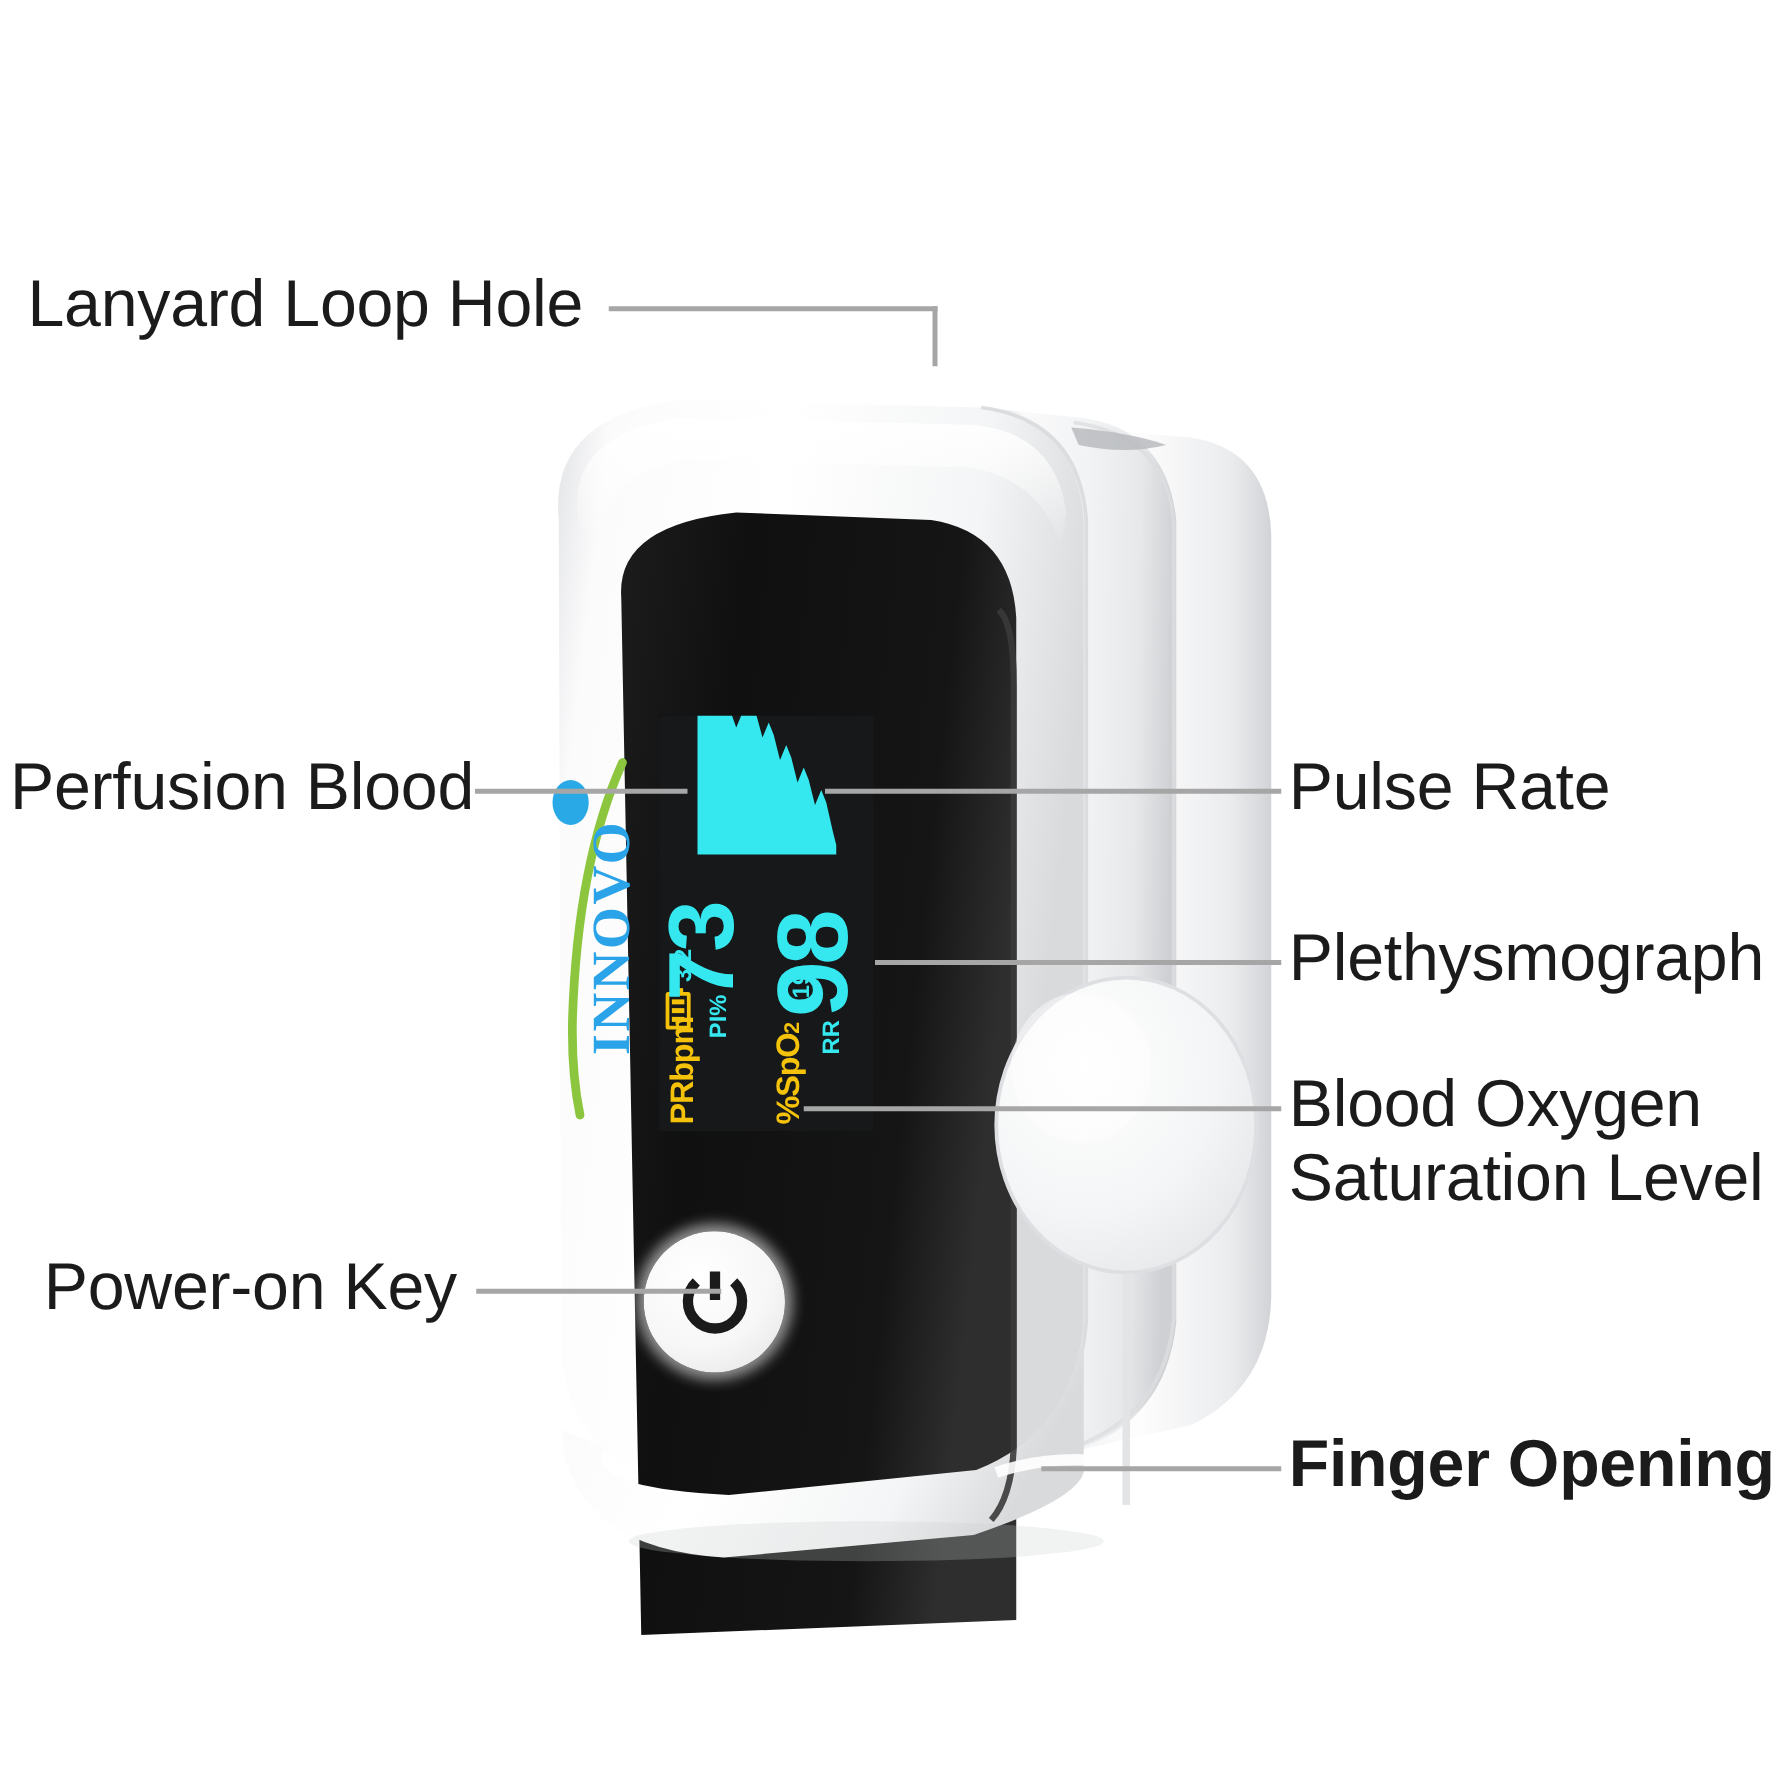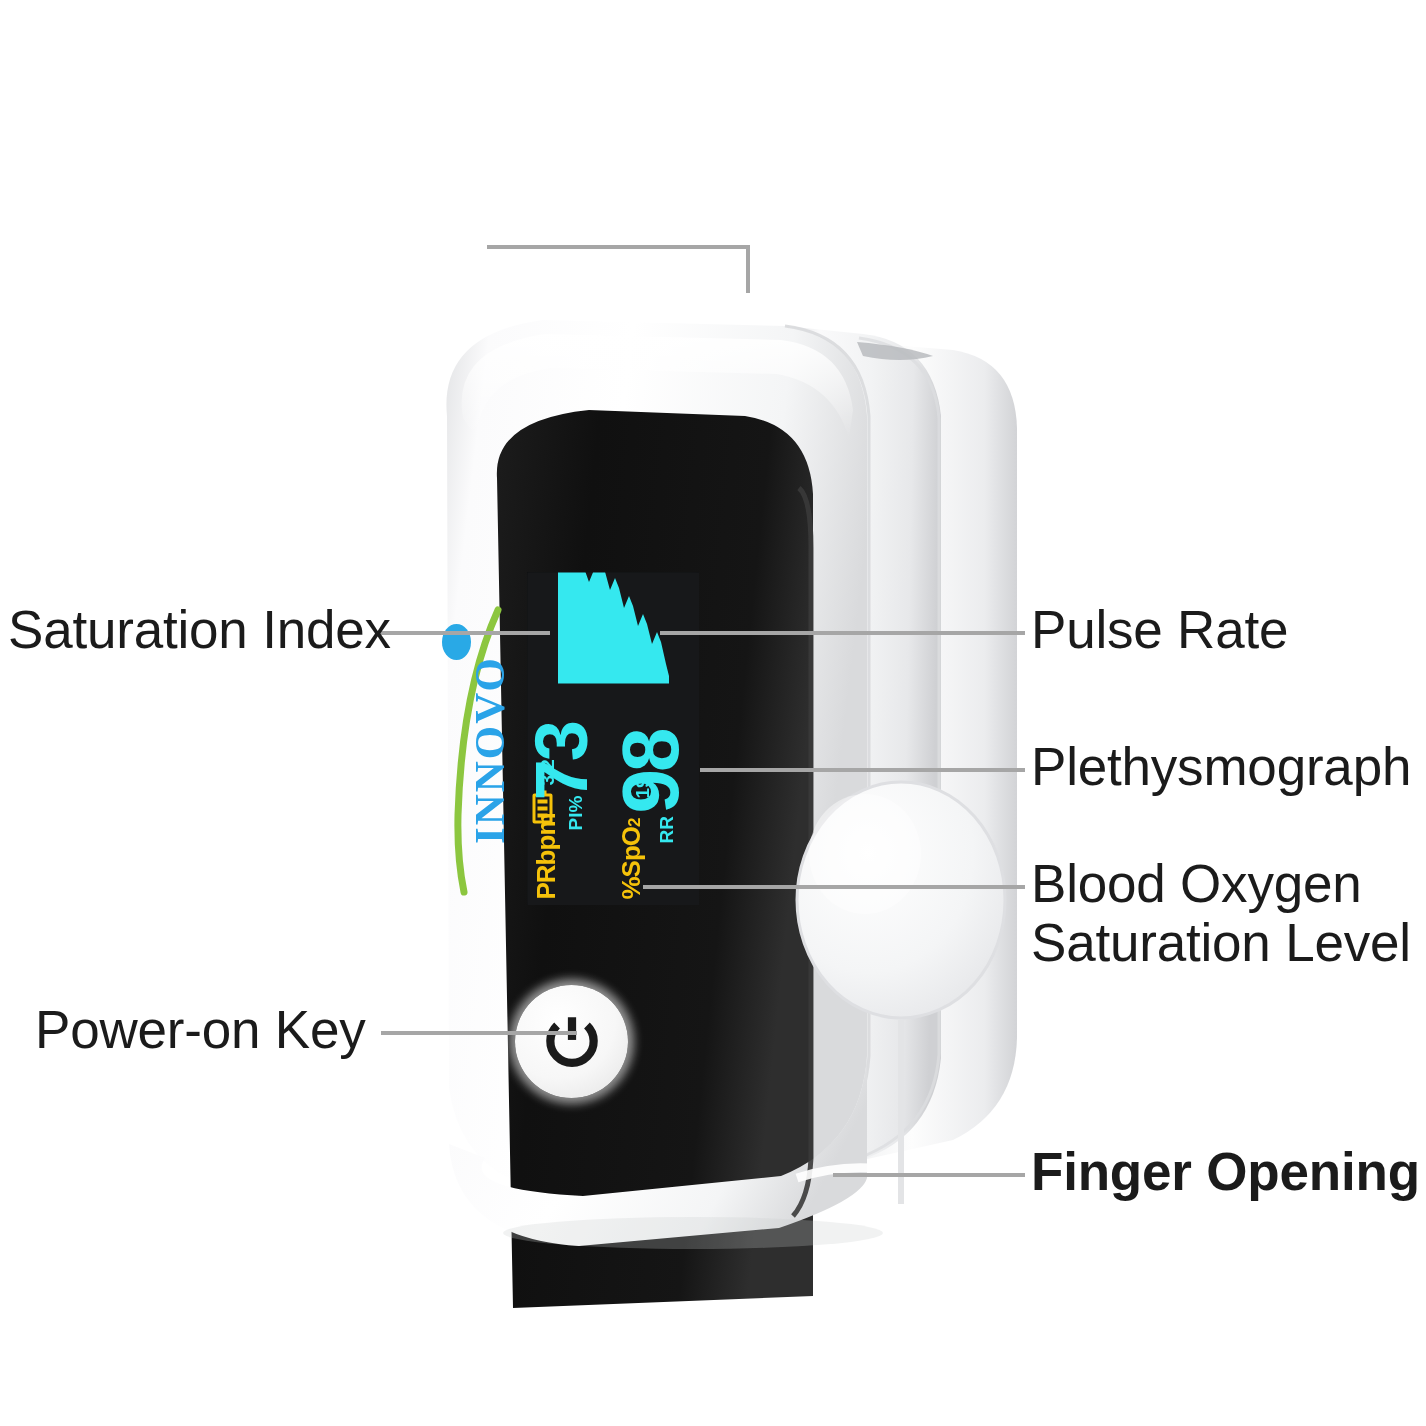--- a/index.html
+++ b/index.html
@@ -303,22 +303,23 @@
   <div class="leader h" style="left:381px; top:1031px; width:196px;"></div>
 
   <div class="leader h" style="left:660px; top:631px; width:365px;"></div>
 
   <div class="leader h" style="left:700px; top:768px; width:325px;"></div>
 
   <div class="leader h" style="left:643px; top:885px; width:382px;"></div>
 
   <div class="leader h" style="left:833px; top:1173px; width:192px;"></div>
 
-
-  <div class="callout" style="left:8px; top:600px;">Saturation Index</div>
+  <div class="callout" style="left:22px; top:214px;">Lanyard Loop Hole</div>
+
+  <div class="callout" style="left:8px; top:600px;">Perfusion Blood</div>
 
   <div class="callout" style="left:35px; top:1000px;text-align:center;">Power-on Key</div>
 
   <div class="callout" style="left:1031px; top:600px;text-align:right;">Pulse Rate</div>
 
   <div class="callout two-line" style="left:1031px; top:854px;">
     <span class="ln">Blood Oxygen</span>
     <span class="ln">Saturation Level</span>
   </div>
 

